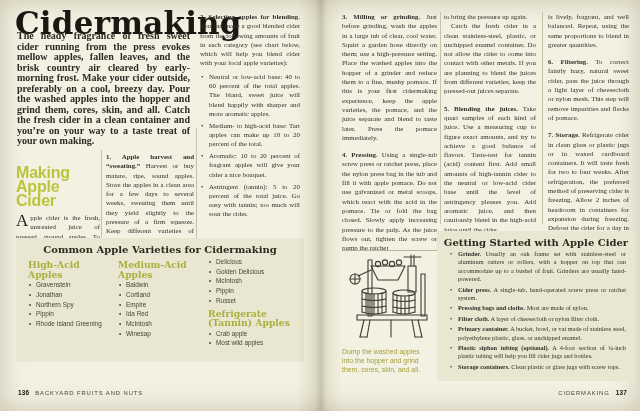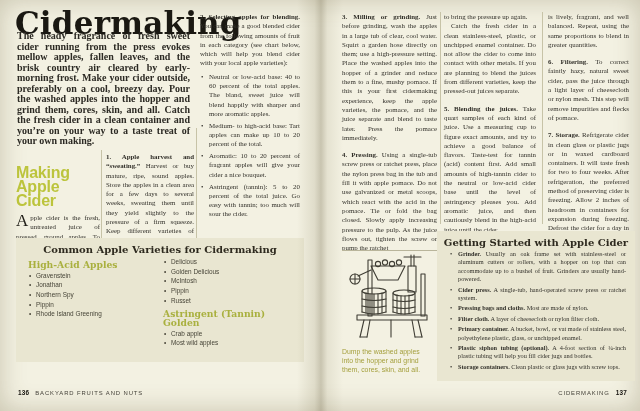--- a/index.html
+++ b/index.html
@@ -97,30 +97,43 @@
             <li>Gravenstein</li>
             <li>Jonathan</li>
             <li>Northern Spy</li>
             <li>Pippin</li>
             <li>Rhode Island Greening</li>
           </ul>
         </div>
       </div>
       <div class="vcol">
         <div class="vgroup">
+          <h4>Medium-Acid Apples</h4>
+          <ul class="vlist">
+            <li>Baldwin</li>
+            <li>Cortland</li>
+            <li>Empire</li>
+            <li>Ida Red</li>
+            <li>McIntosh</li>
+            <li>Winesap</li>
+          </ul>
+        </div>
+      </div>
+      <div class="vcol">
+        <div class="vgroup">
           <ul class="vlist">
             <li>Delicious</li>
             <li>Golden Delicious</li>
             <li>McIntosh</li>
             <li>Pippin</li>
             <li>Russet</li>
           </ul>
         </div>
         <div class="vgroup">
-          <h4>Astringent (Tannin) Golden</h4>
+          <h4>Refrigerate (Tannin) Apples</h4>
           <ul class="vlist">
             <li>Crab apple</li>
             <li>Most wild apples</li>
           </ul>
         </div>
       </div>
     </div>
   </div>
 
   <div class="footer footer-left"><b>136</b><span>BACKYARD FRUITS AND NUTS</span></div>

